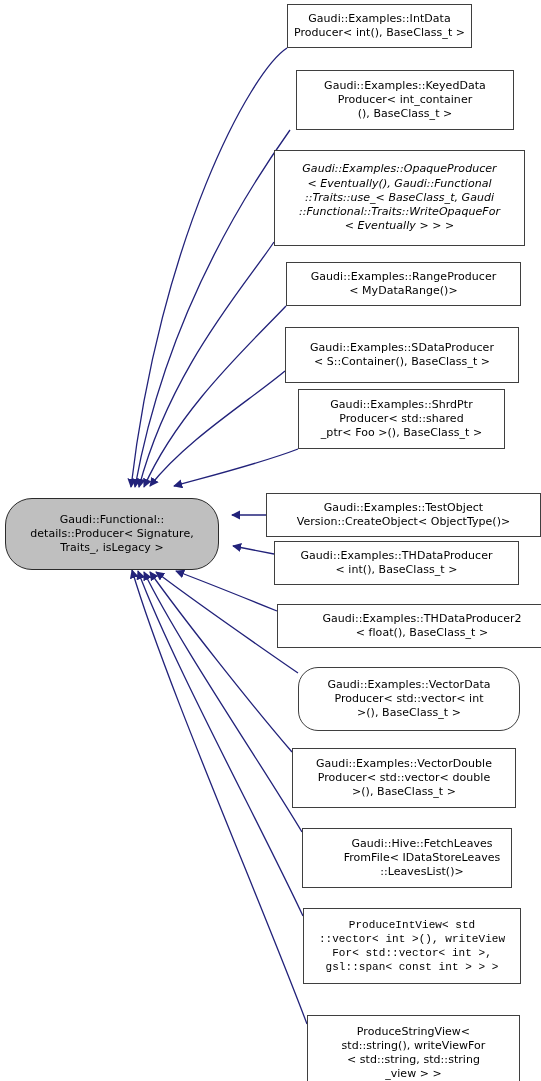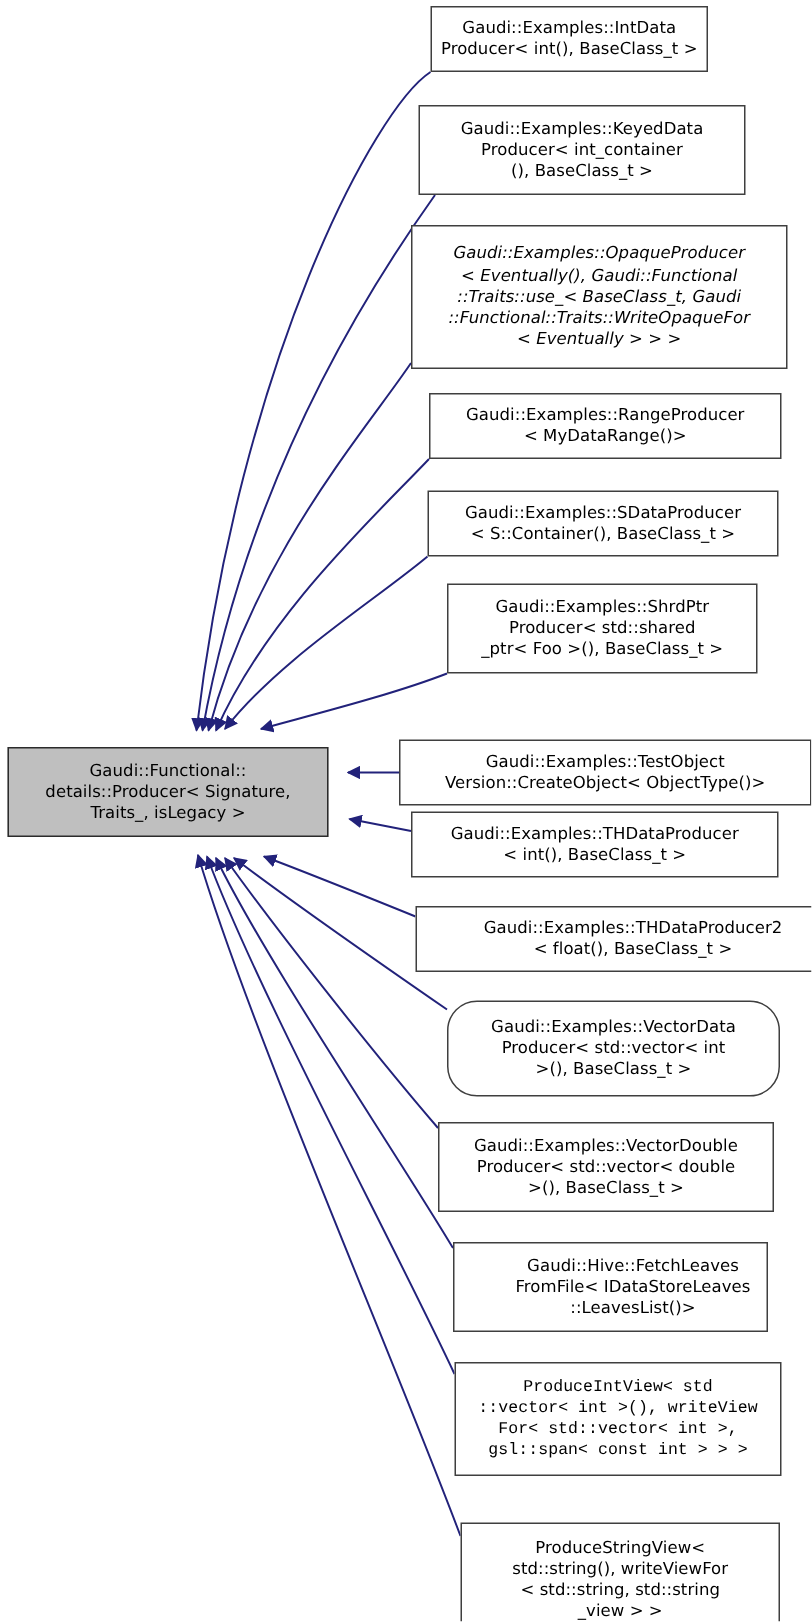--- a/index.html
+++ b/index.html
@@ -73,36 +73,36 @@
         <path d="M 277,611 C 240,596 200,580 176,571" stroke="#22227a" stroke-width="1.3" fill="none" marker-end="url(#arrowhead)"></path>
         <path d="M 298,673 C 256,644 193,600 156,572" stroke="#22227a" stroke-width="1.3" fill="none" marker-end="url(#arrowhead)"></path>
         <path d="M 292,752 C 249,702 182,617 150,572" stroke="#22227a" stroke-width="1.3" fill="none" marker-end="url(#arrowhead)"></path>
         <path d="M 302,832 C 260,762 177,640 144,572" stroke="#22227a" stroke-width="1.3" fill="none" marker-end="url(#arrowhead)"></path>
         <path d="M 303,916 C 259,822 172,662 138,571" stroke="#22227a" stroke-width="1.3" fill="none" marker-end="url(#arrowhead)"></path>
         <path d="M 307,1024 C 260,899 165,682 132,570" stroke="#22227a" stroke-width="1.3" fill="none" marker-end="url(#arrowhead)"></path>
       </g>
   </svg>
 
   <div id="nodes-layer">
-      <div class="node root" style="left: 5px; top: 498px; width: 214px; height: 60px; background: rgb(191, 191, 191);"><span class="node-label">Gaudi::Functional::
+      <div class="node root" style="left: 5px; top: 498px; width: 214px; height: 72px; background: rgb(191, 191, 191); border-radius: 27px;"><span class="node-label">Gaudi::Functional::
 details::Producer&lt; Signature,
 Traits_, isLegacy &gt;</span></div>
       <div class="node" style="left: 287px; top: 4px; width: 185px; height: 44px;"><span class="node-label">Gaudi::Examples::IntData
 Producer&lt; int(), BaseClass_t &gt;</span></div>
-      <div class="node" style="left: 279px; top: 70px; width: 218px; height: 60px; justify-content: center;"><span class="node-label">Gaudi::Examples::KeyedData
+      <div class="node" style="left: 296px; top: 70px; width: 218px; height: 60px; justify-content: center;"><span class="node-label">Gaudi::Examples::KeyedData
 Producer&lt; int_container
 (), BaseClass_t &gt;</span></div>
       <div class="node" style="left: 274px; top: 150px; width: 251px; height: 96px; font-style: italic;"><span class="node-label">Gaudi::Examples::OpaqueProducer
 &lt; Eventually(), Gaudi::Functional
 ::Traits::use_&lt; BaseClass_t, Gaudi
 ::Functional::Traits::WriteOpaqueFor
 &lt; Eventually &gt; &gt; &gt;</span></div>
       <div class="node" style="left: 286px; top: 262px; width: 235px; height: 44px;"><span class="node-label">Gaudi::Examples::RangeProducer
 &lt; MyDataRange()&gt;</span></div>
-      <div class="node" style="left: 285px; top: 327px; width: 234px; height: 44px;"><span class="node-label">Gaudi::Examples::SDataProducer
+      <div class="node" style="left: 285px; top: 327px; width: 234px; height: 56px;"><span class="node-label">Gaudi::Examples::SDataProducer
 &lt; S::Container(), BaseClass_t &gt;</span></div>
       <div class="node" style="left: 298px; top: 389px; width: 207px; height: 60px;"><span class="node-label">Gaudi::Examples::ShrdPtr
 Producer&lt; std::shared
 _ptr&lt; Foo &gt;(), BaseClass_t &gt;</span></div>
       <div class="node" style="left: 266px; top: 493px; width: 275px; height: 44px;"><span class="node-label">Gaudi::Examples::TestObject
 Version::CreateObject&lt; ObjectType()&gt;</span></div>
       <div class="node" style="left: 274px; top: 541px; width: 245px; height: 44px;"><span class="node-label">Gaudi::Examples::THDataProducer
 &lt; int(), BaseClass_t &gt;</span></div>
       <div class="node" style="left: 277px; top: 604px; width: 290px; height: 44px;"><span class="node-label">Gaudi::Examples::THDataProducer2
 &lt; float(), BaseClass_t &gt;</span></div>

